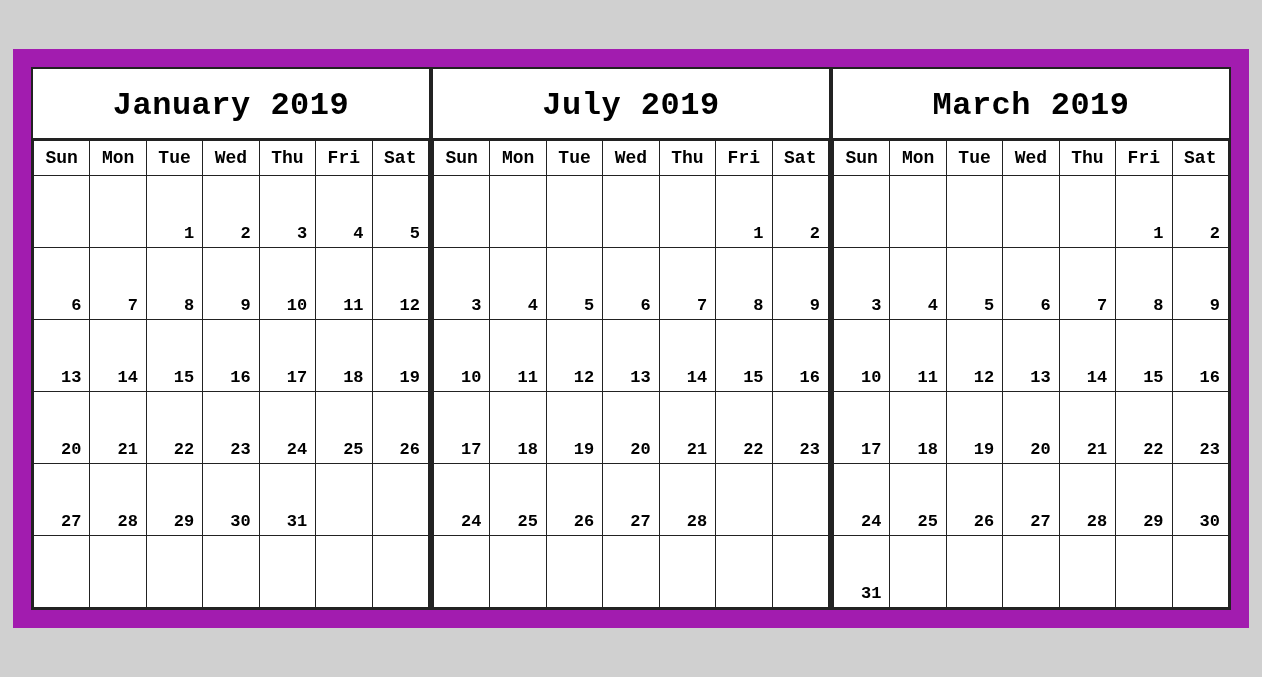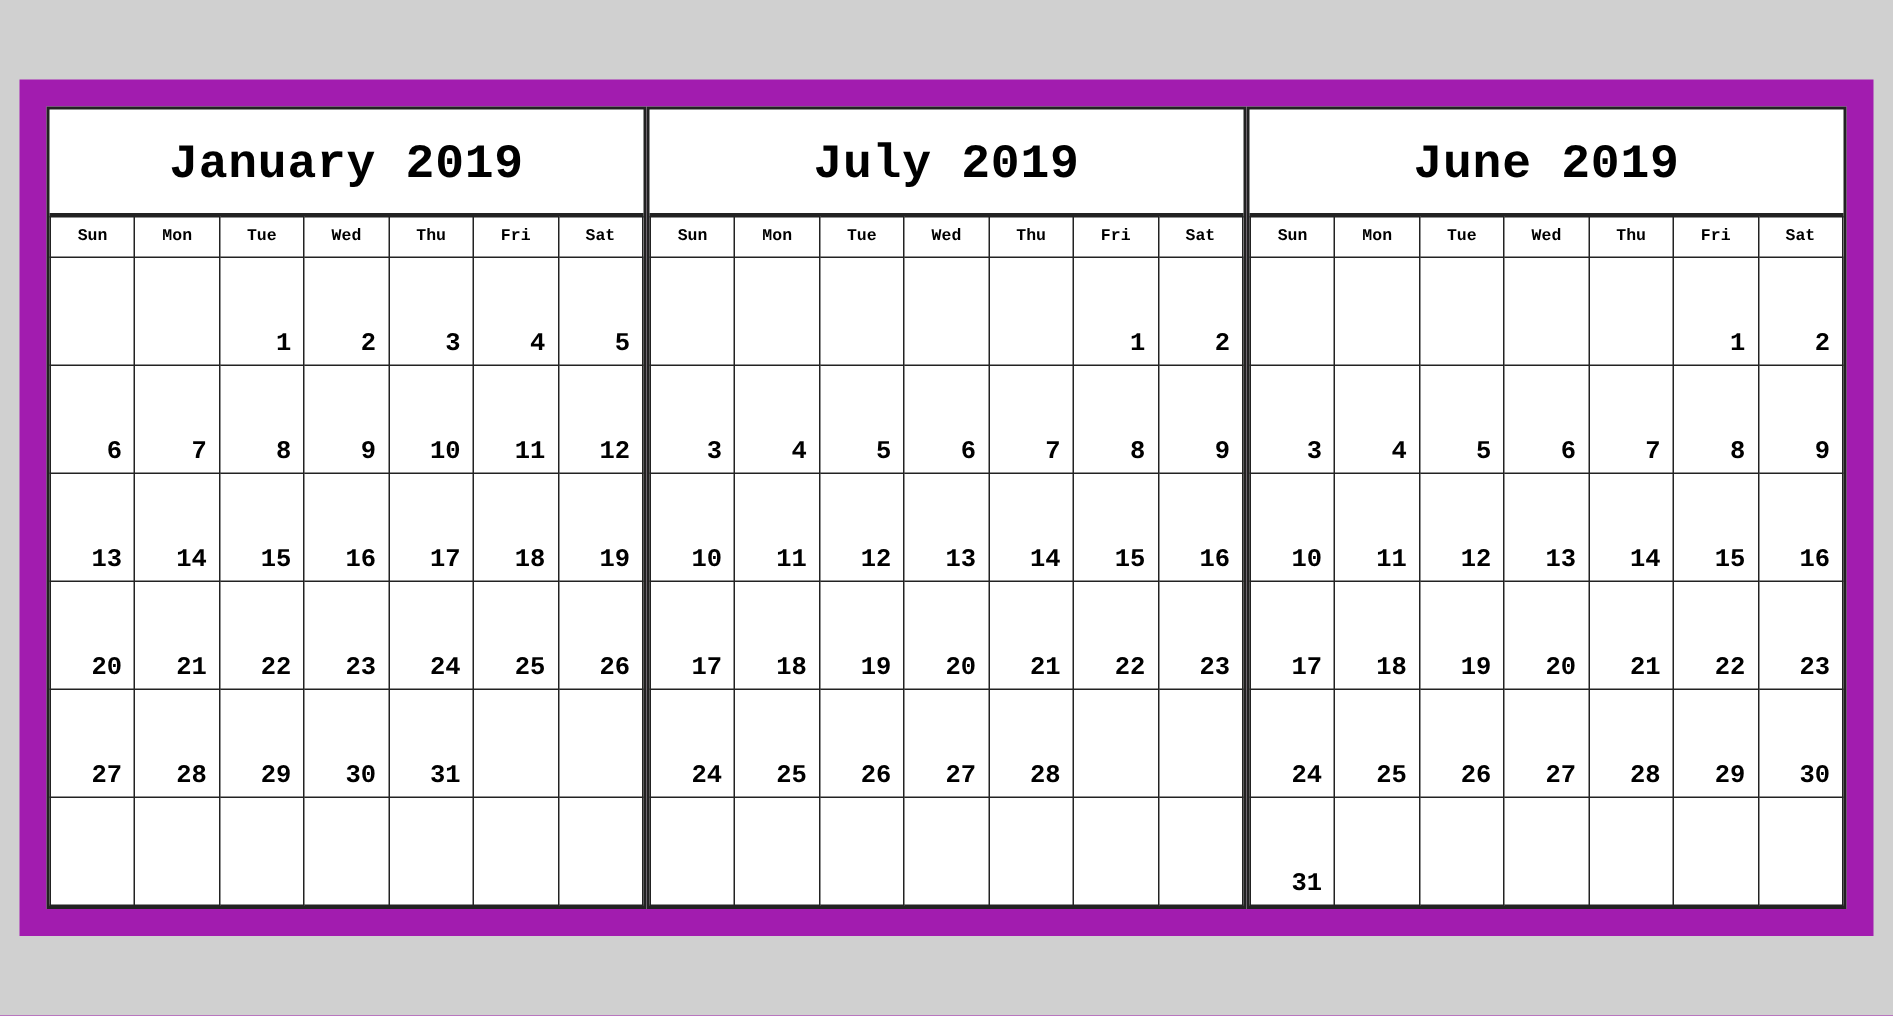--- a/index.html
+++ b/index.html
@@ -34,21 +34,21 @@
       border-bottom: 2px solid #222;
       letter-spacing: 0.5px;
     }
     .calendar table {
       width: 100%;
       border-collapse: collapse;
     }
     .calendar thead th {
       border: 1.5px solid #222;
       text-align: center;
-      font-size: 11px;
+      font-size: 18px;
       font-weight: 700;
       padding: 7px 0;
       background: #fff;
     }
     .calendar tbody td {
       border: 1.5px solid #222;
       text-align: right;
       vertical-align: bottom;
       font-size: 17px;
       font-weight: 700;
@@ -202,21 +202,21 @@
             <td class="empty"></td>
             <td class="empty"></td>
             <td class="empty"></td>
             <td class="empty"></td>
             <td class="empty"></td>
           </tr>
         </tbody>
       </table>
     </div>
     <div class="calendar">
-      <div class="calendar-title">June 2019</div>
+      <div class="calendar-title">March 2019</div>
       <table>
         <thead>
           <tr>
             <th>Sun</th>
             <th>Mon</th>
             <th>Tue</th>
             <th>Wed</th>
             <th>Thu</th>
             <th>Fri</th>
             <th>Sat</th>

